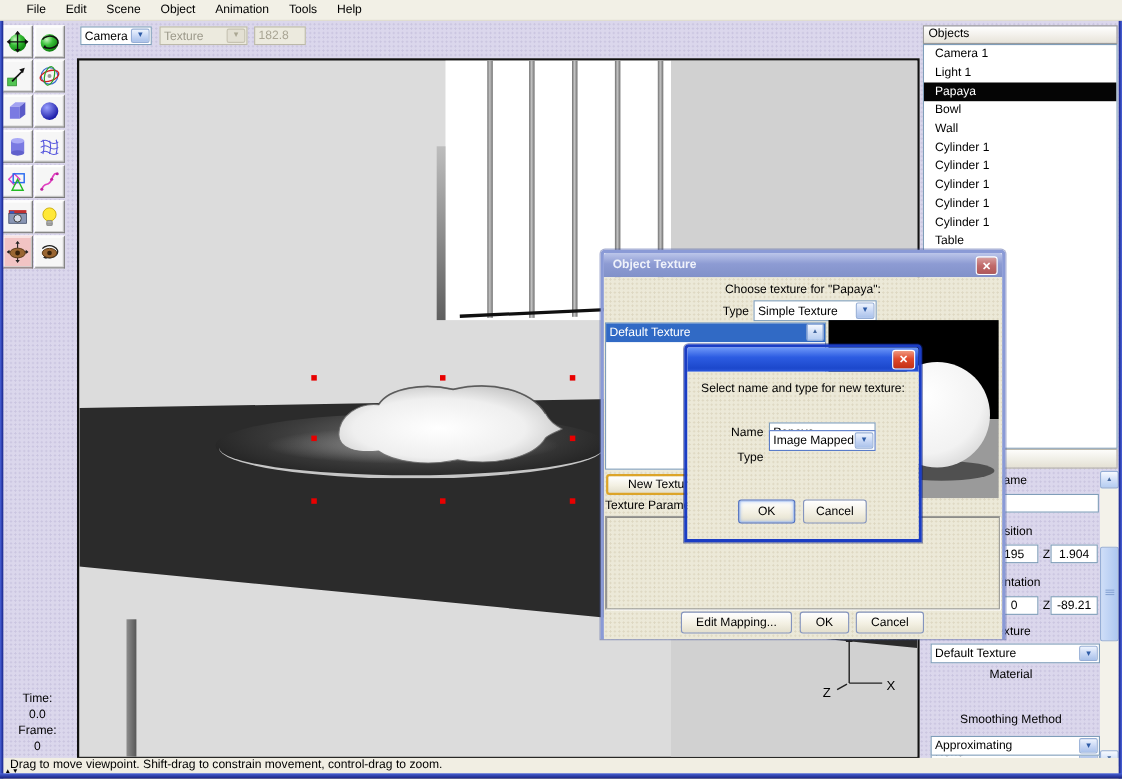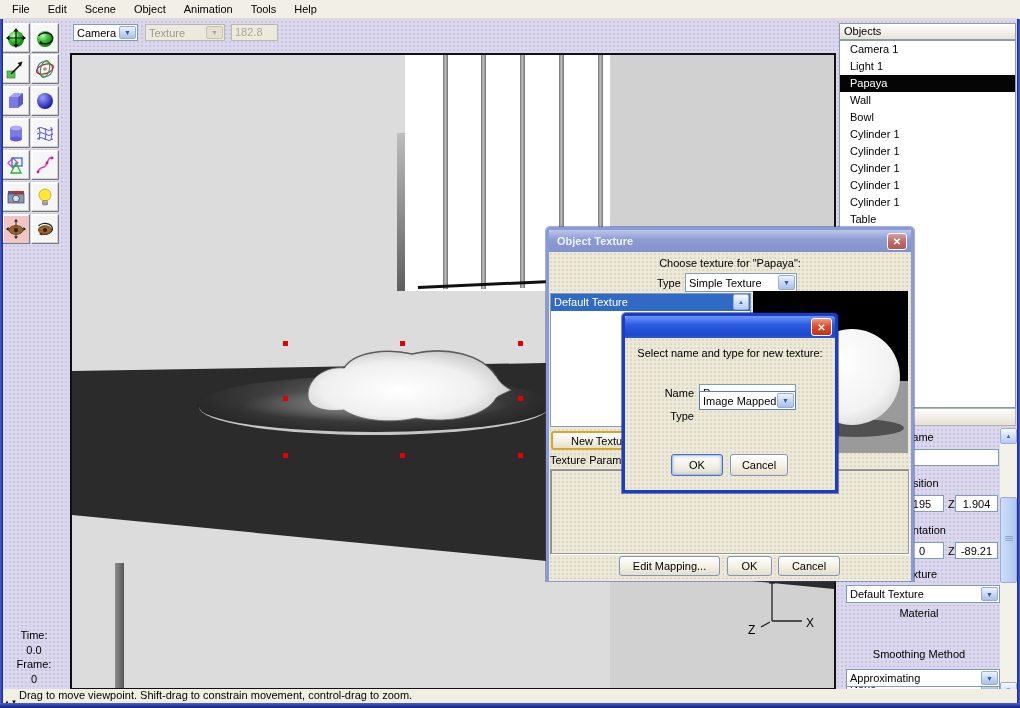--- a/index.html
+++ b/index.html
@@ -2,21 +2,21 @@
 <html><head>
 <meta charset="utf-8">
 <style>
   html,body{margin:0;padding:0;background:#444;}
   .app{position:relative;width:1020px;height:708px;overflow:hidden;
        font-family:"Liberation Sans",sans-serif;font-size:11px;color:#000;
        background-color:#dbd7ec;
        background-image:radial-gradient(#cac5e0 1px,rgba(0,0,0,0) 1px);background-size:4px 4px;}
   .abs{position:absolute;box-sizing:border-box;}
   .beige{background-color:#ece9d8;background-image:radial-gradient(#ded8c2 1px,rgba(0,0,0,0) 1px);background-size:4px 4px;}
-  .menubar{left:0;top:0;width:1020px;height:19px;background:#f2f0e6;border-bottom:1px solid #dedbce;display:flex;align-items:center;padding-left:3px;}
+  .menubar{left:0;top:0;width:1020px;height:19px;background:#f2f0e6;border-bottom:1px solid #dedbce;display:flex;align-items:center;padding-left:15px;}
   .menu-item{padding:2px 9px 3px;cursor:default;}
   .btn3d{background:#f6f6f6;border:1px solid;border-color:#fff #7a7a7a #7a7a7a #fff;box-shadow:inset -1px -1px 0 #cfcfcf,inset 1px 1px 0 #fff;display:flex;align-items:center;justify-content:center;}
   .btn3d.selected{background:#f2c4c4;}
   .combo{background:#fff;border:1px solid #7f9db9;display:flex;align-items:center;padding-left:3px;position:absolute;box-sizing:border-box;white-space:nowrap;overflow:hidden;}
   .carrow{position:absolute;right:1px;top:1px;bottom:1px;width:15px;
           background:linear-gradient(#eef4fe,#c6d6f4 55%,#a9c1ea);border:1px solid #96aed6;border-radius:2px;
           display:flex;align-items:center;justify-content:center;color:#2d5ba6;font-size:7px;line-height:1;}
   .combo.disabled{background:#eceade;color:#9d9a8b;border-color:#bcb9a9;}
   .combo.disabled .carrow{background:#e3e0d3;border-color:#c6c2b2;color:#aba793;}
   .tfield{background:#fff;border:1px solid #7f9db9;font:11px "Liberation Sans",sans-serif;padding:0 3px;box-sizing:border-box;}
@@ -246,22 +246,22 @@
       <span class="abs" style="left:676px;top:568px;font-size:12px;">Z</span>
       <span class="abs" style="left:734px;top:561px;font-size:12px;">X</span>
     </div>
   </div>
 
   <div class="abs" style="left:839px;top:23px;width:177px;height:17px;background:linear-gradient(#ffffff,#e7e3d9);border:1px solid #9a9a9a;line-height:15px;padding-left:4px;">Objects</div>
   <div class="abs listbox" style="left:839px;top:40px;width:177px;height:368px;overflow:hidden;">
     <div class="lrow">Camera 1</div>
     <div class="lrow">Light 1</div>
     <div class="lrow sel">Papaya</div>
+    <div class="lrow">Bowl</div>
     <div class="lrow">Wall</div>
-    <div class="lrow">Bowl</div>
     <div class="lrow">Cylinder 1</div>
     <div class="lrow">Cylinder 1</div>
     <div class="lrow">Cylinder 1</div>
     <div class="lrow">Cylinder 1</div>
     <div class="lrow">Cylinder 1</div>
     <div class="lrow">Table</div>
   </div>
   <div class="abs" style="left:839px;top:408px;width:177px;height:18px;background:linear-gradient(#fdfdfb,#e4e1d4);border:1px solid #b8b5a6;"></div>
 
   <div class="plabel" style="left:838px;top:431px;width:162px;">Name</div>
@@ -295,21 +295,21 @@
   <div class="sbtn" style="left:1000px;top:428px;width:17px;height:16px;">▲</div>
   <div class="sthumb" style="left:1000px;top:497px;width:17px;height:86px;">
     <div style="margin-top:38px;">
         <div class="grip"></div>
         <div class="grip"></div>
         <div class="grip"></div>
       </div>
   </div>
   <div class="sbtn" style="left:1000px;top:682px;width:17px;height:16px;">▼</div>
 
-  <div class="abs" style="left:3px;top:689px;width:1014px;height:17px;background:#f1eee3;line-height:13px;padding-left:16px;white-space:nowrap;">
+  <div class="abs" style="left:3px;top:689px;width:1014px;height:17px;background:#f1eee3;line-height:13px;padding-left:6px;white-space:nowrap;">
     <span>Drag to move viewpoint.  Shift-drag to constrain movement, control-drag to zoom.</span>
   </div>
   <span class="abs" style="left:4px;top:699px;font-size:6px;color:#000;">▲</span>
   <span class="abs" style="left:11px;top:699px;font-size:6px;color:#000;">▼</span>
 
   <div class="abs" style="left:0;top:19px;width:3px;height:689px;background:linear-gradient(90deg,#4a63d8,#16228a);"></div>
   <div class="abs" style="left:1017px;top:19px;width:3px;height:689px;background:linear-gradient(90deg,#16228a,#4a63d8);"></div>
   <div class="abs" style="left:0;top:703px;width:1020px;height:5px;background:linear-gradient(#4a63d8,#131c78);"></div>
 
   <div class="dlg" style="left:546px;top:227px;width:368px;height:354px;border:3px solid #8a9ad6;border-radius:4px 4px 0 0;box-shadow:0 0 0 1px rgba(60,75,150,.45);">

